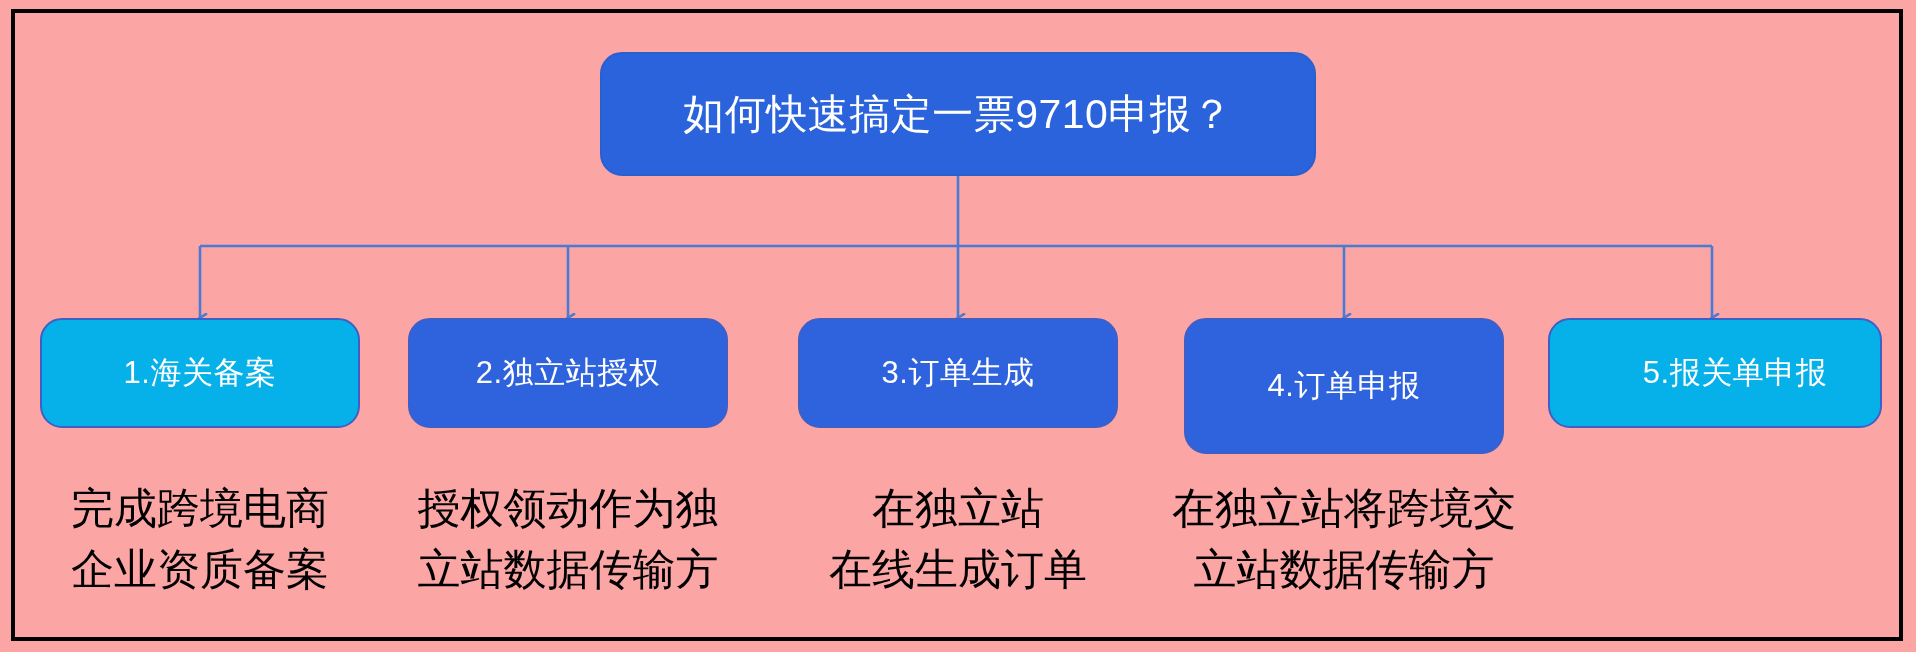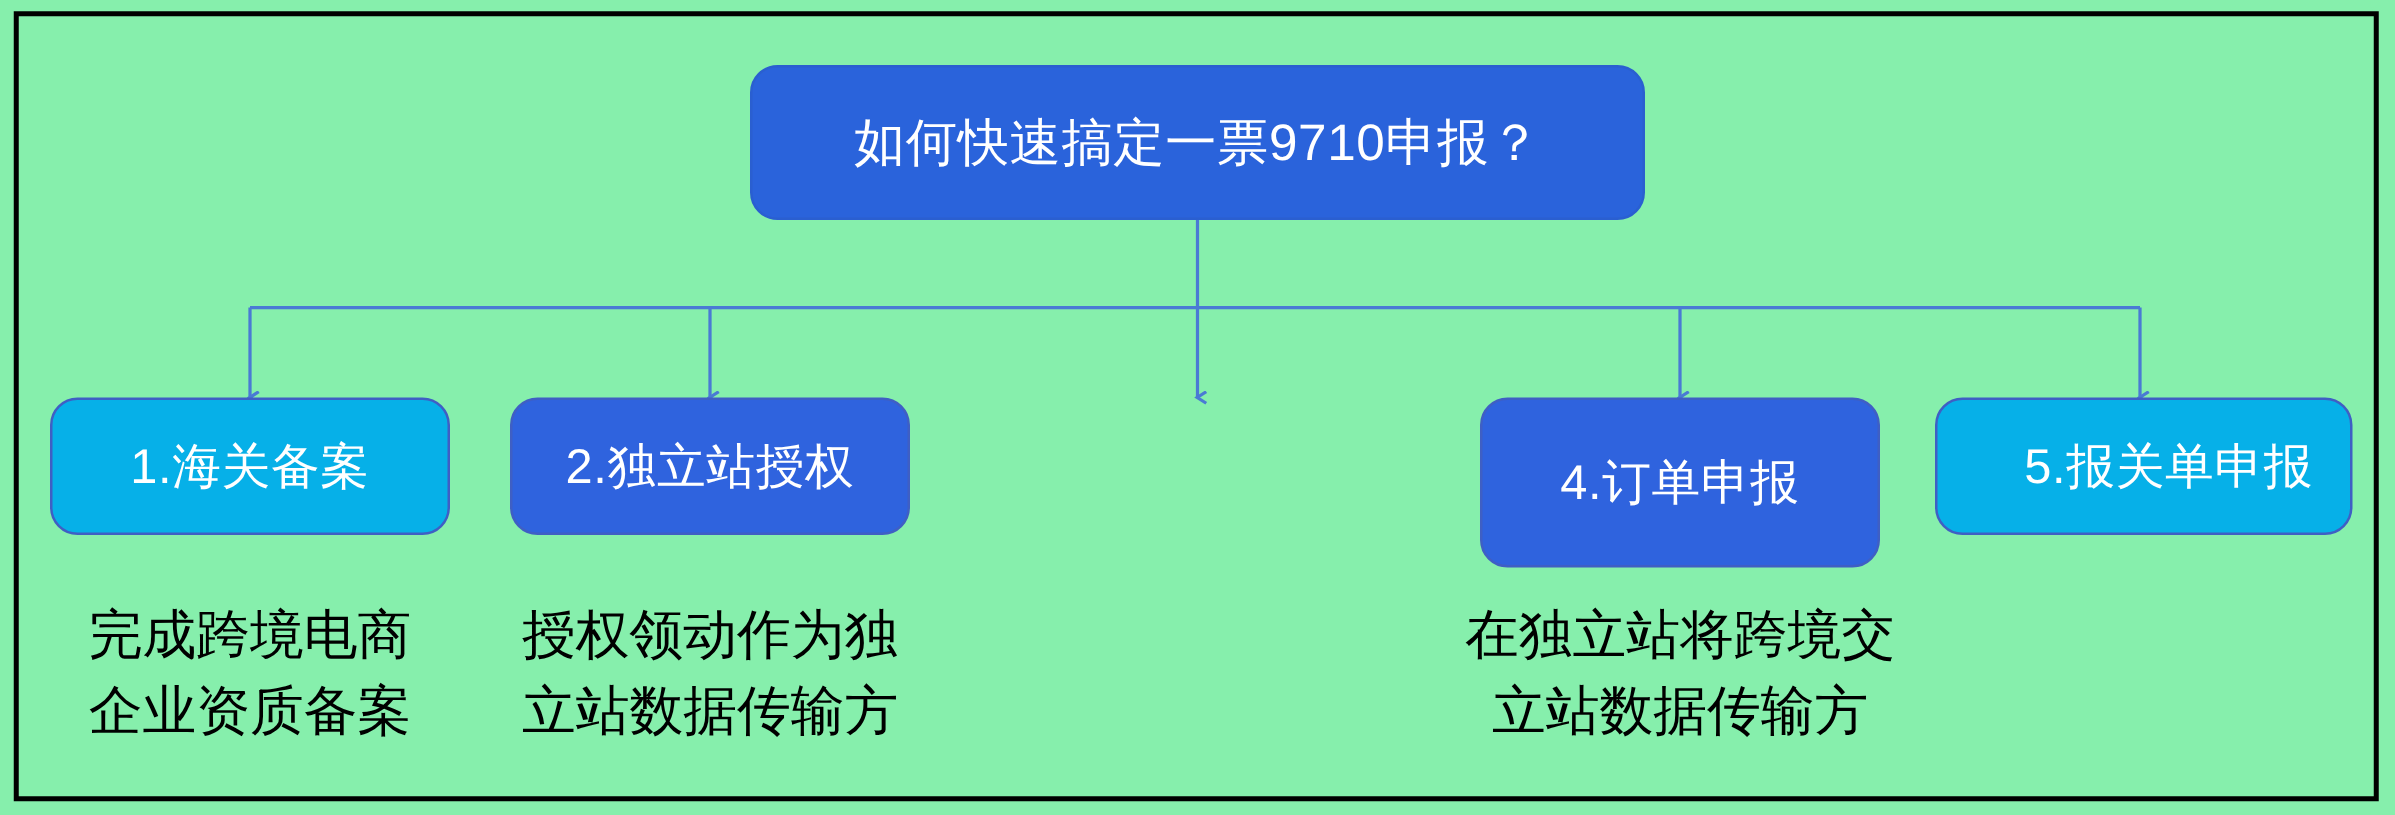--- a/index.html
+++ b/index.html
@@ -7,21 +7,21 @@
     padding: 0;
     background: #ffffff;
   }
   body {
     font-family: "Liberation Sans", sans-serif;
   }
   #canvas {
     position: relative;
     width: 1916px;
     height: 652px;
-    background: #86efac;
+    background: #fca5a5;
     overflow: hidden;
   }
   .frame {
     position: absolute;
     left: 11px;
     top: 9px;
     width: 1892px;
     height: 632px;
     border: 4px solid #000000;
     box-sizing: border-box;
@@ -43,21 +43,21 @@
     color: #ffffff;
     font-family: "Liberation Sans", sans-serif;
     letter-spacing: 0.5px;
     white-space: nowrap;
   }
   .node.title-node {
     font-size: 41px;
     border: 2px solid #2a5fd0;
   }
   .node.step-node {
-    font-size: 39px;
+    font-size: 31px;
     border: 2px solid #3f5fc4;
     text-align: center;
   }
   .caption {
     position: absolute;
     text-align: center;
     font-family: "Liberation Serif", serif;
     font-size: 43px;
     line-height: 1.42;
     color: #000000;
@@ -88,29 +88,32 @@
     <line x1="1344" y1="246" x2="1344" y2="318" stroke="#4a7ad4" stroke-width="2.6" marker-end="url(#arrowhead)"></line>
     <line x1="1712" y1="246" x2="1712" y2="318" stroke="#4a7ad4" stroke-width="2.6" marker-end="url(#arrowhead)"></line>
   </svg>
 
   <div class="node title-node" id="title-node" style="left: 600px; top: 52px; width: 716px; height: 124px; background: rgb(42, 99, 219); border-color: rgb(42, 95, 208); color: rgb(255, 255, 255);">如何快速搞定一票9710申报？</div>
 
   <div class="node step-node" id="step-node-0" style="left: 40px; top: 318px; width: 320px; height: 110px; background: rgb(6, 176, 232); border-color: rgb(63, 95, 196);">1.海关备案</div>
 
   <div class="node step-node" id="step-node-1" style="left: 408px; top: 318px; width: 320px; height: 110px; background: rgb(47, 99, 222); border-color: rgb(63, 95, 196);">2.独立站授权</div>
 
+  <div class="node step-node" id="step-node-2" style="left: 798px; top: 318px; width: 320px; height: 110px; background: rgb(47, 99, 222); border-color: rgb(63, 95, 196);">3.订单生成</div>
 
   <div class="node step-node" id="step-node-3" style="left: 1184px; top: 318px; width: 320px; height: 136px; background: rgb(47, 99, 222); border-color: rgb(63, 95, 196);">4.订单申报</div>
 
   <div class="node step-node" id="step-node-4" style="left: 1548px; top: 318px; width: 334px; height: 110px; background: rgb(6, 176, 232); border-color: rgb(63, 95, 196); padding-left: 40px;">5.报关单申报</div>
 
   <div class="caption" style="left:20px; top:478px; width:360px;">完成跨境电商
 企业资质备案</div>
 
   <div class="caption" style="left:388px; top:478px; width:360px;">授权领动作为独
 立站数据传输方</div>
 
+  <div class="caption" style="left:778px; top:478px; width:360px;">在独立站
+在线生成订单</div>
 
   <div class="caption" style="left:1164px; top:478px; width:360px;">在独立站将跨境交
 立站数据传输方</div>
 
 
 </div>
 
 </body></html>

